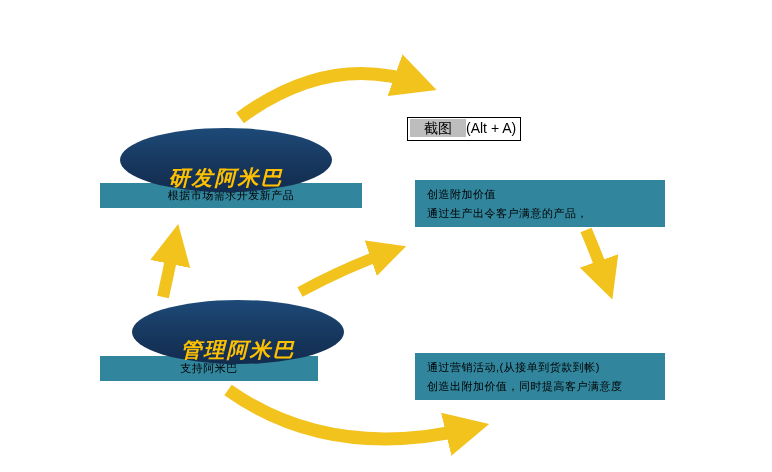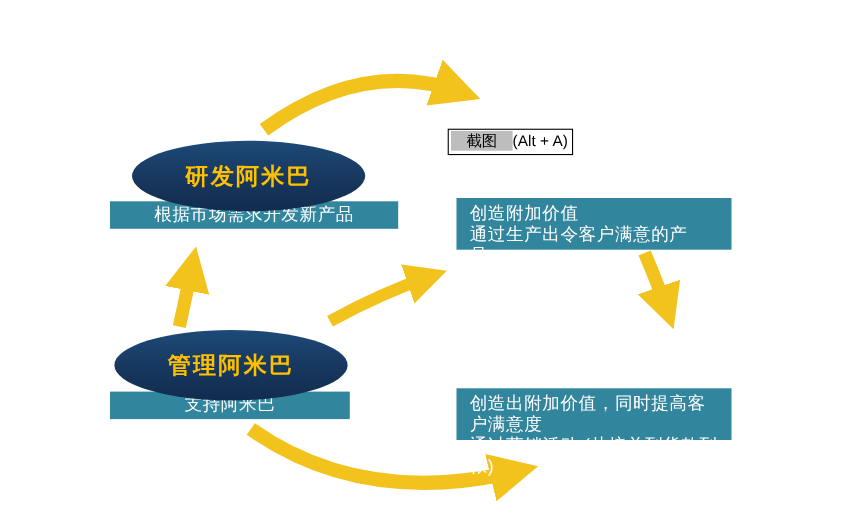--- a/index.html
+++ b/index.html
@@ -6,40 +6,40 @@
   .stage{
     position:relative;width:772px;height:472px;background:#ffffff;overflow:hidden;
     font-family:"Liberation Sans","DejaVu Sans",sans-serif;
   }
   .title{
     position:absolute;left:30px;top:10px;margin:0;
     font-size:17px;font-weight:bold;color:#2BA08A;letter-spacing:1px;
   }
   .arrows{position:absolute;left:0;top:0;width:772px;height:472px;z-index:1;}
   .bar{
-    position:absolute;z-index:2;background:#31859C;color:#ffffff;
-    font-size:16px;letter-spacing:0.5px;
+    position:absolute;z-index:2;background:#31859C;color:#000000;
+    font-size:11px;letter-spacing:0.5px;
   }
   .bar.center{text-align:center;display:flex;align-items:center;justify-content:center;}
   .bar.left{padding:5px 8px 4px 12px;box-sizing:border-box;line-height:19px;text-align:left;}
   .ellipse{
     position:absolute;z-index:3;border-radius:50%;
     background:linear-gradient(180deg,#1d4a78 0%,#17375E 55%,#122c4e 100%);
-    display:flex;align-items:center;justify-content:center;
+    display:flex;align-items:flex-end;justify-content:center;font-style:italic;
   }
   .ellipse .lbl{
     color:#FFC000;font-size:21px;font-weight:bold;letter-spacing:2px;
   }
   
   .rd-bar{left:100px;top:183px;width:262px;height:25px;}
   .rd-ell{left:120px;top:128px;width:212px;height:64px;}
   .mfg-bar{left:415px;top:180px;width:250px;height:47px;}
   .mfg-ell{left:433px;top:126px;width:212px;height:62px;}
   .mgmt-bar{left:100px;top:356px;width:218px;height:25px;}
-  .mgmt-ell{left:104px;top:300px;width:212px;height:64px;}
+  .mgmt-ell{left:132px;top:300px;width:212px;height:64px;}
   .sales-bar{left:415px;top:353px;width:250px;height:47px;}
   .sales-ell{left:433px;top:297px;width:212px;height:62px;}
   .tooltip{
     position:absolute;left:407px;top:117px;z-index:5;
     background:#ffffff;border:1px solid #000000;
     font-size:14px;color:#000000;padding:2px 4px 2px 2px;white-space:nowrap;cursor:pointer;
   }
   .tooltip .hl{background:#bdbdbd;padding:1px 14px;}
 </style>
 </head>
@@ -74,21 +74,21 @@
   </div>
 
   <div class="bar center mgmt-bar">
     <span>支持阿米巴</span>
   </div>
   <div class="ellipse mgmt-ell">
     <span class="lbl">管理阿米巴</span>
   </div>
 
   <div class="bar left sales-bar">
+    <div>通过营销活动,(从接单到货款到帐)</div>
     <div>创造出附加价值，同时提高客户满意度</div>
-    <div>通过营销活动,(从接单到货款到帐)</div>
   </div>
 
   <div class="tooltip">
     <span class="hl">截图</span><span>(Alt + A)</span>
   </div>
 
 </div>
 
 </body></html>

